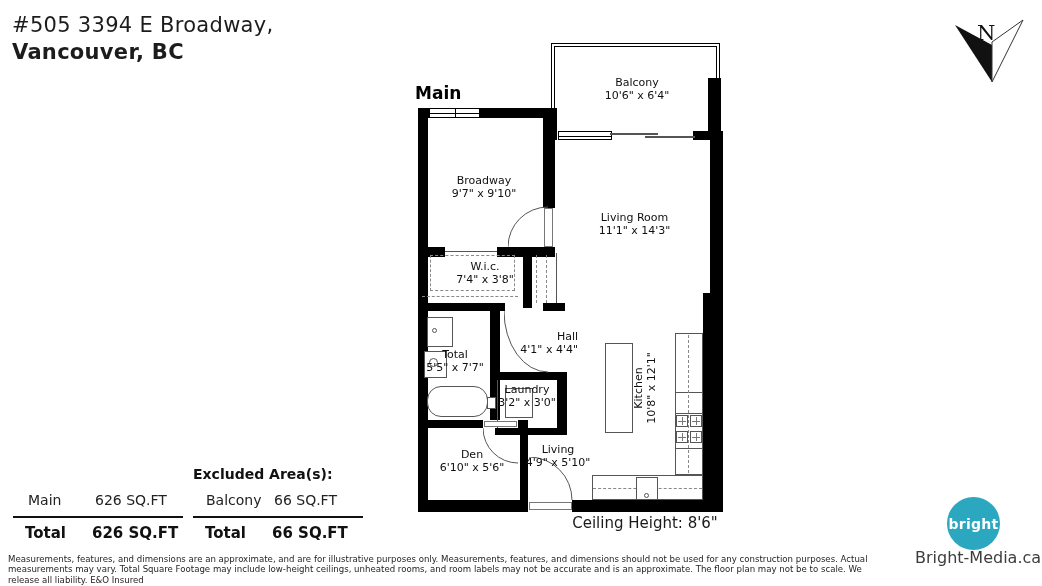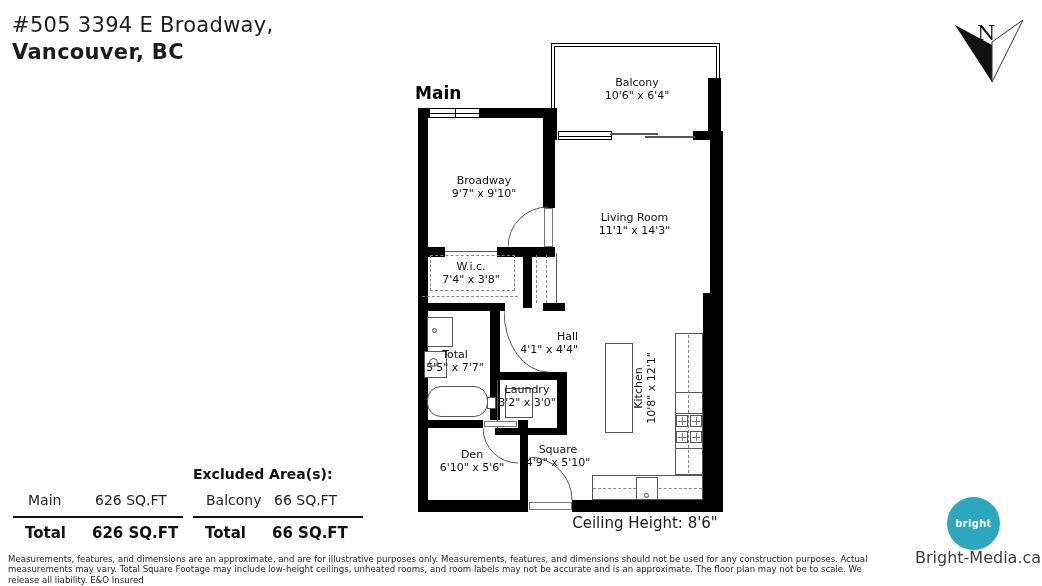--- a/index.html
+++ b/index.html
@@ -31,21 +31,21 @@
   .addr .l2{font-weight:bold;}
   .ceil{position:absolute;font-size:15px;color:#1a1a1a;text-align:center;}
   .tbl{position:absolute;width:172px;height:90px;font-size:14px;color:#222;}
   .tbl span{position:absolute;white-space:nowrap;}
   .tbl .hdr{font-weight:600;color:#111;}
   .tbl .rule{position:absolute;background:#111;height:2px;width:170px;left:0;top:56px;}
   .tbl .tot{font-weight:700;font-size:15px;color:#111;}
   .disc{position:absolute;left:8px;top:554px;width:1030px;font-size:8.6px;line-height:10.4px;color:#1e1e1e;}
   .logo{position:absolute;left:947px;top:497px;width:53px;height:53px;border-radius:50%;
         background:#2ba7c0;display:flex;align-items:center;justify-content:center;
-        color:#fff;font-weight:bold;font-size:10px;letter-spacing:.3px;}
+        color:#fff;font-weight:bold;font-size:14px;letter-spacing:.3px;}
   .site{position:absolute;left:915px;top:548px;font-size:16px;color:#3d3d3d;}
 </style>
 </head>
 <body>
 
 <div class="addr">
   <div class="l1">#505 3394 E Broadway,</div>
   <div class="l2">Vancouver, BC</div>
 </div>
 
@@ -147,21 +147,21 @@
   <span class="nm">10'6" x 6'4"</span>
 </div>
 <div class="rlabel" style="left:420px;top:175px;width:128px;">
   <span class="nm">Broadway</span>
   <span class="nm">9'7" x 9'10"</span>
 </div>
 <div class="rlabel" style="left:567px;top:212px;width:135px;">
   <span class="nm">Living Room</span>
   <span class="nm">11'1" x 14'3"</span>
 </div>
-<div class="rlabel" style="left:426px;top:261px;width:90px;">
+<div class="rlabel" style="left:440px;top:261px;width:90px;">
   <span class="nm">W.i.c.</span>
   <span class="nm">7'4" x 3'8"</span>
 </div>
 <div class="rlabel" style="left:413px;top:349px;width:84px;">
   <span class="nm">Total</span>
   <span class="nm">5'5" x 7'7"</span>
 </div>
 <div class="rlabel" style="left:494px;top:331px;width:84px;text-align:right;">
   <span class="nm">Hall</span>
   <span class="nm">4'1" x 4'4"</span>
@@ -172,21 +172,21 @@
 </div>
 <div class="rlabel rot" style="left:588px;top:373px;width:120px;height:30px;">
   <span class="nm">Kitchen</span>
   <span class="nm">10'8" x 12'1"</span>
 </div>
 <div class="rlabel" style="left:431px;top:449px;width:82px;text-align:center;">
   <span class="nm">Den</span>
   <span class="nm">6'10" x 5'6"</span>
 </div>
 <div class="rlabel" style="left:516px;top:444px;width:84px;">
-  <span class="nm">Square</span>
+  <span class="nm">Living</span>
   <span class="nm">4'9" x 5'10"</span>
 </div>
 
 <div class="ceil" style="left:545px;top:514px;width:200px;">Ceiling Height: 8'6"</div>
 
 <div class="tbl" style="left:13px;top:460px;">
   <span style="left:15px;top:32px;">Main</span>
   <span style="left:82px;top:32px;">626 SQ.FT</span>
   <div class="rule"></div>
   <span class="tot" style="left:12px;top:64px;">Total</span>

